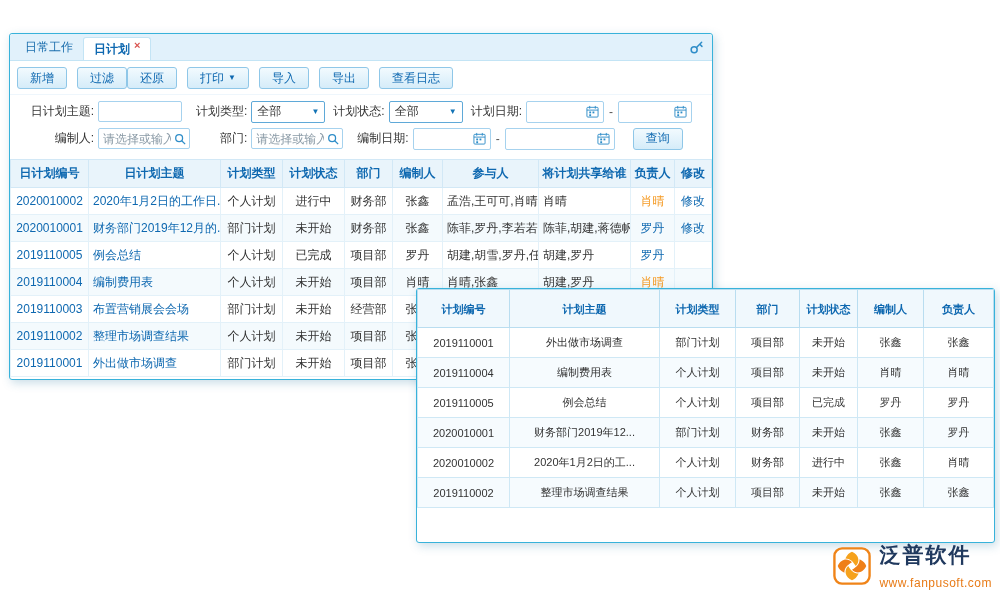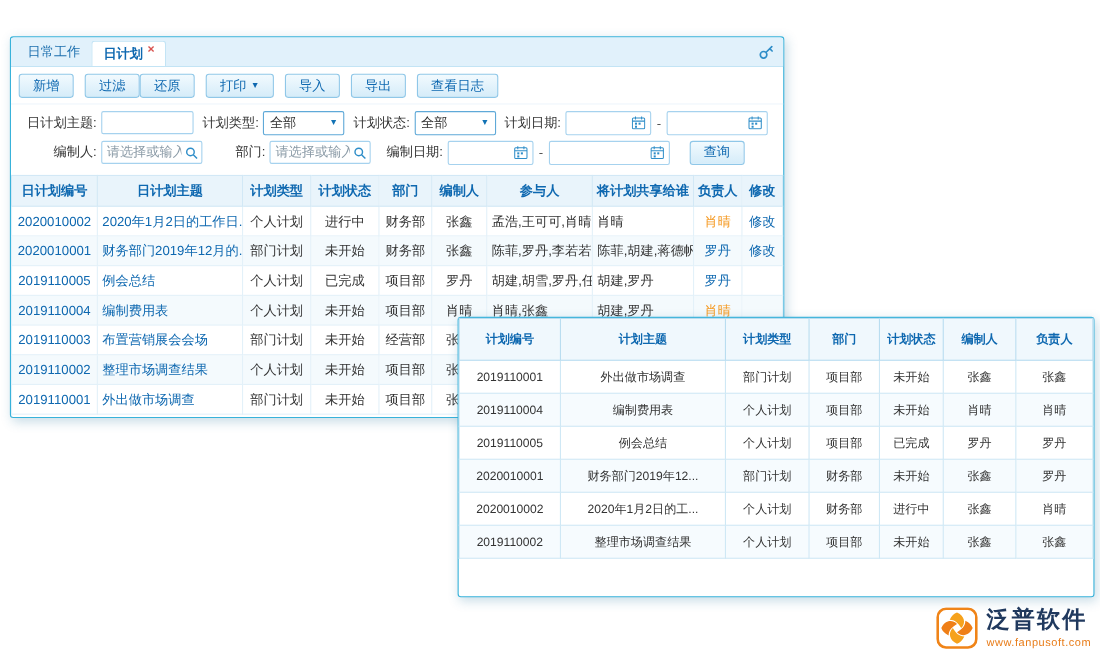--- a/index.html
+++ b/index.html
@@ -16,26 +16,26 @@
   .tab .close{font-size:11px;color:#d9534f;margin-left:4px;margin-top:-9px;cursor:pointer}
   .tool-icon{position:absolute;right:8px;top:6px;cursor:pointer;line-height:0}
 
   
   .toolbar{display:flex;align-items:center;gap:10px;padding:6px 7px 5px;border-bottom:1px solid #eef6fc}
   .btn{background:linear-gradient(#f2fafe,#d5ecf9);border:1px solid #8fc7e8;color:#0e68b0;font-size:12px;height:22px;padding:0 12px;border-radius:3px;cursor:pointer;display:inline-flex;align-items:center;gap:4px;font-family:Liberation Serif, serif;white-space:nowrap}
   .btn .caret{font-size:8px;line-height:1}
   .pair{display:flex;}
 
   
-  .filters{padding:3px 12px 7px;font-size:12px;color:#333}
+  .filters{padding:3px 18px 7px;font-size:12px;color:#333}
   .frow{display:flex;align-items:center;height:27px}
   .flabel{white-space:nowrap;margin-right:4px}
   .lab1{width:66px;text-align:right}
-  .g12{margin-left:8px}.g14{margin-left:14px}.g20{margin-left:8px}.g30{margin-left:30px}
-  input.txt{height:21px;border:1px solid #a6d2ee;border-radius:2px;padding:0 4px;font-size:12px;color:#333;outline:none;font-family:Liberation Mono, monospace;background:#fff}
+  .g12{margin-left:8px}.g14{margin-left:14px}.g20{margin-left:14px}.g30{margin-left:30px}
+  input.txt{height:21px;border:1px solid #a6d2ee;border-radius:2px;padding:0 4px;font-size:12px;color:#333;outline:none;font-family:Liberation Sans, sans-serif;background:#fff}
   input.txt::placeholder{color:#8a9aa6}
   .subject{width:84px}
   .searchwrap{position:relative;display:inline-flex;align-items:center}
   .searchwrap input{width:92px;padding-right:18px}
   .searchwrap .mag{position:absolute;right:4px;line-height:0}
   .selectbox{width:74px;height:22px;border:1px solid #5fa9d8;border-radius:2px;background:#fff;display:inline-flex;align-items:center;justify-content:space-between;padding:0 5px;cursor:pointer}
   .selectbox .caret{color:#1273b5;font-size:8px;line-height:1}
   .datebox{width:78px;height:22px;border:1px solid #a6d2ee;border-radius:2px;background:#fff;display:inline-flex;align-items:center;justify-content:flex-end;padding:0 4px;cursor:pointer}
   .datebox.wide{width:110px}
   .datebox.grow{flex:1;min-width:0;margin-right:2px}
@@ -54,21 +54,21 @@
   .front-title{height:34px;display:flex;align-items:center;justify-content:center;font-size:20px;font-weight:bold;color:#2b2b2b;background:#fcfeff}
   .front{font-size:11px}
   .front th{background:#f0f8fd;border:1px solid #b9ddf0;color:#0e68b0;height:38px;padding:0 4px;font-weight:bold;text-align:center;white-space:normal;line-height:16px;vertical-align:middle}
   .front td{border:1px solid #cfe8f5;height:30px;text-align:center;color:#333;padding:0 4px;white-space:nowrap;overflow:hidden}
   .front tbody tr:nth-child(even){background:#f6fbfe}
 
   
   .logo{position:absolute;right:8px;bottom:10px;display:flex;align-items:center;gap:8px;z-index:10}
   .logo-text{display:flex;flex-direction:column;align-items:flex-start}
   .logo-text .name{font-size:21px;font-weight:bold;color:#20395e;letter-spacing:2px;line-height:1.1}
-  .logo-text .url{font-size:10px;color:#e87b17;margin-top:3px;letter-spacing:.5px}
+  .logo-text .url{font-size:12px;color:#e87b17;margin-top:10px;letter-spacing:.5px}
 </style>
 </head>
 <body>
 
 <div class="stage">
 
   <div id="backWin" class="window">
 
     <div class="tabbar">
       <div class="tab">

